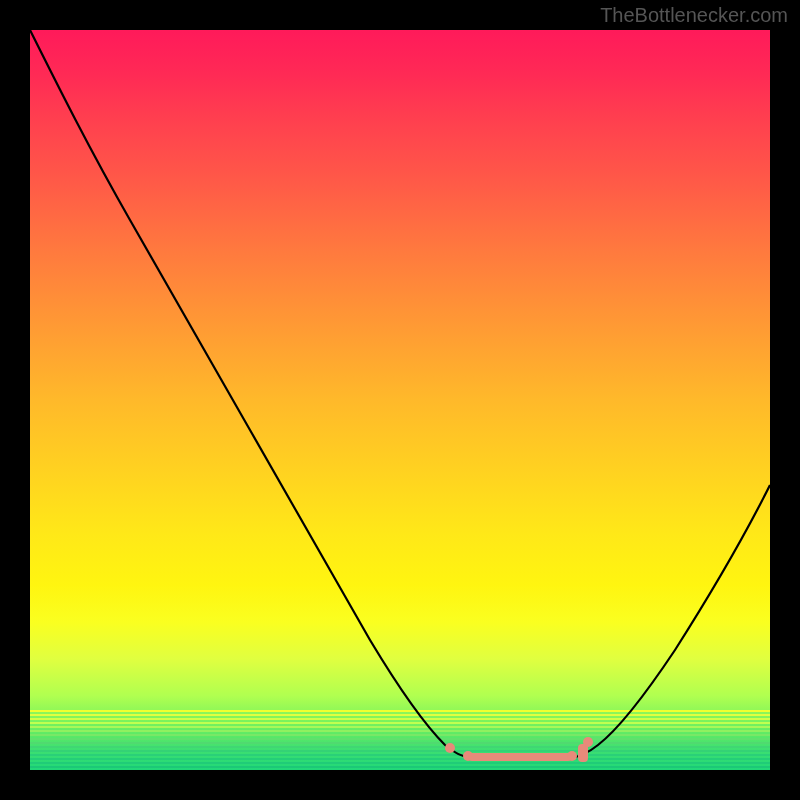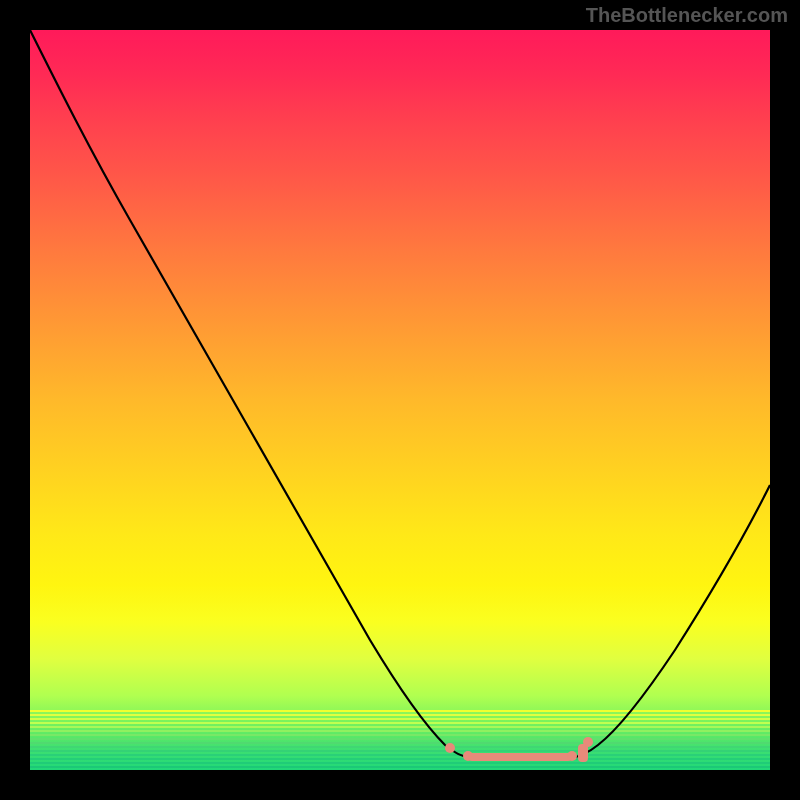--- a/index.html
+++ b/index.html
@@ -9,21 +9,21 @@
     background: #000;
     position: relative;
     font-family: Arial, sans-serif;
   }
   .watermark {
     position: absolute;
     top: 4px;
     right: 12px;
     color: #555;
     font-size: 20px;
-    font-weight: 700;
+    font-weight: 400;
     z-index: 10;
   }
   .plot-area {
     position: absolute;
     left: 30px;
     top: 30px;
     width: 740px;
     height: 740px;
     overflow: hidden;
   }

